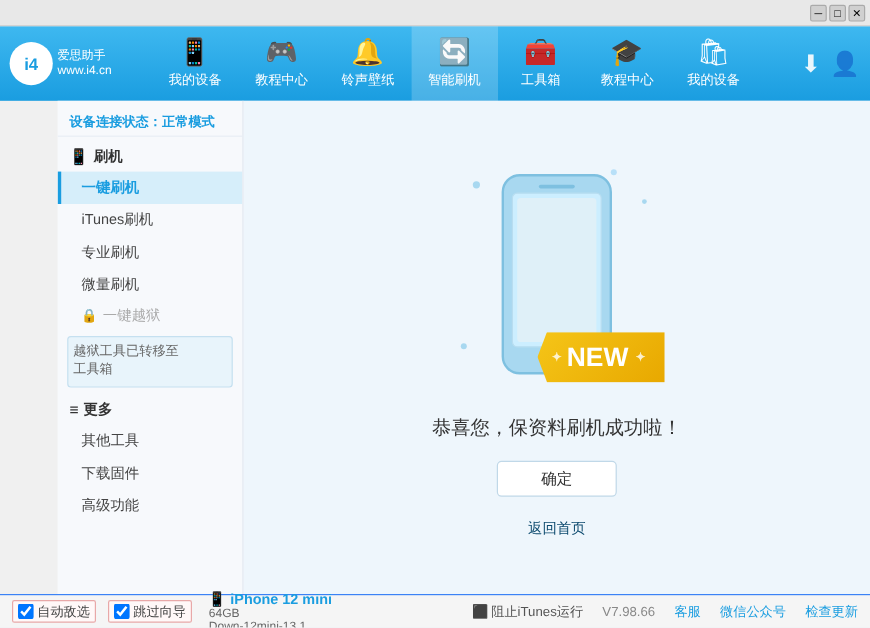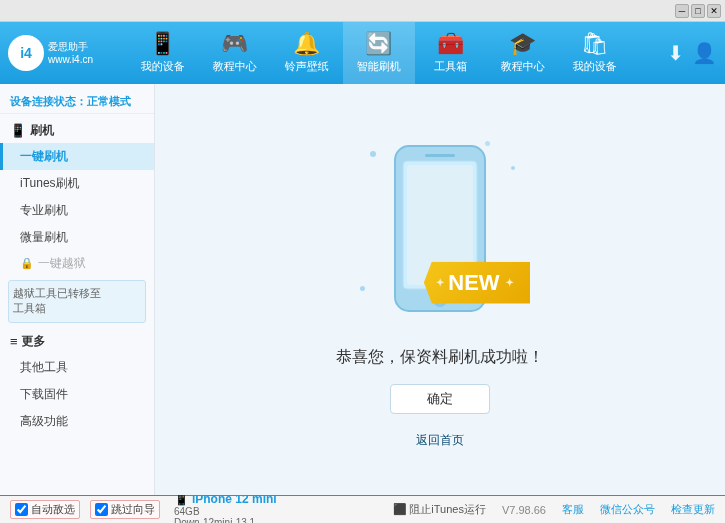--- a/index.html
+++ b/index.html
@@ -49,20 +49,21 @@
     .nav-icon { font-size: 22px; line-height: 1; }
     .nav-label { font-size: 11px; }
 
     .header-right { display: flex; align-items: center; gap: 8px; margin-left: 8px; }
     .header-right-btn { color: white; font-size: 20px; cursor: pointer; opacity: 0.9; }
 
     
     .main-area {
       display: flex;
       height: calc(523px - 22px - 62px - 28px);
+      margin-left: 48px;
     }
 
     
     .sidebar {
       width: 155px;
       background: #f7f9fc;
       border-right: 1px solid #e0e6ee;
       padding-top: 4px;
       flex-shrink: 0;
       overflow-y: auto;
@@ -129,21 +130,21 @@
     }
     .sparkle.s1 { top: 20px; left: 30px; width: 6px; height: 6px; }
     .sparkle.s2 { top: 10px; right: 50px; width: 5px; height: 5px; background: #b8e0f8; }
     .sparkle.s3 { top: 35px; right: 25px; width: 4px; height: 4px; }
     .sparkle.s4 { bottom: 40px; left: 20px; width: 5px; height: 5px; }
 
     
     .phone-svg { position: relative; z-index: 2; }
 
     
-    .new-badge-container { position: absolute; bottom: 27px; right: 10px; z-index: 10; }
+    .new-badge-container { position: absolute; bottom: 12px; right: 10px; z-index: 10; }
     .new-badge {
       background: linear-gradient(135deg, #f5c518 0%, #e8a800 100%);
       color: white; font-weight: bold; font-size: 22px;
       padding: 8px 16px 8px 12px;
       clip-path: polygon(8px 0%, 100% 0%, 100% 100%, 8px 100%, 0% 50%);
       display: flex; align-items: center; gap: 4px;
       box-shadow: 2px 2px 6px rgba(0,0,0,0.2);
       position: relative;
     }
     .new-badge::before {

